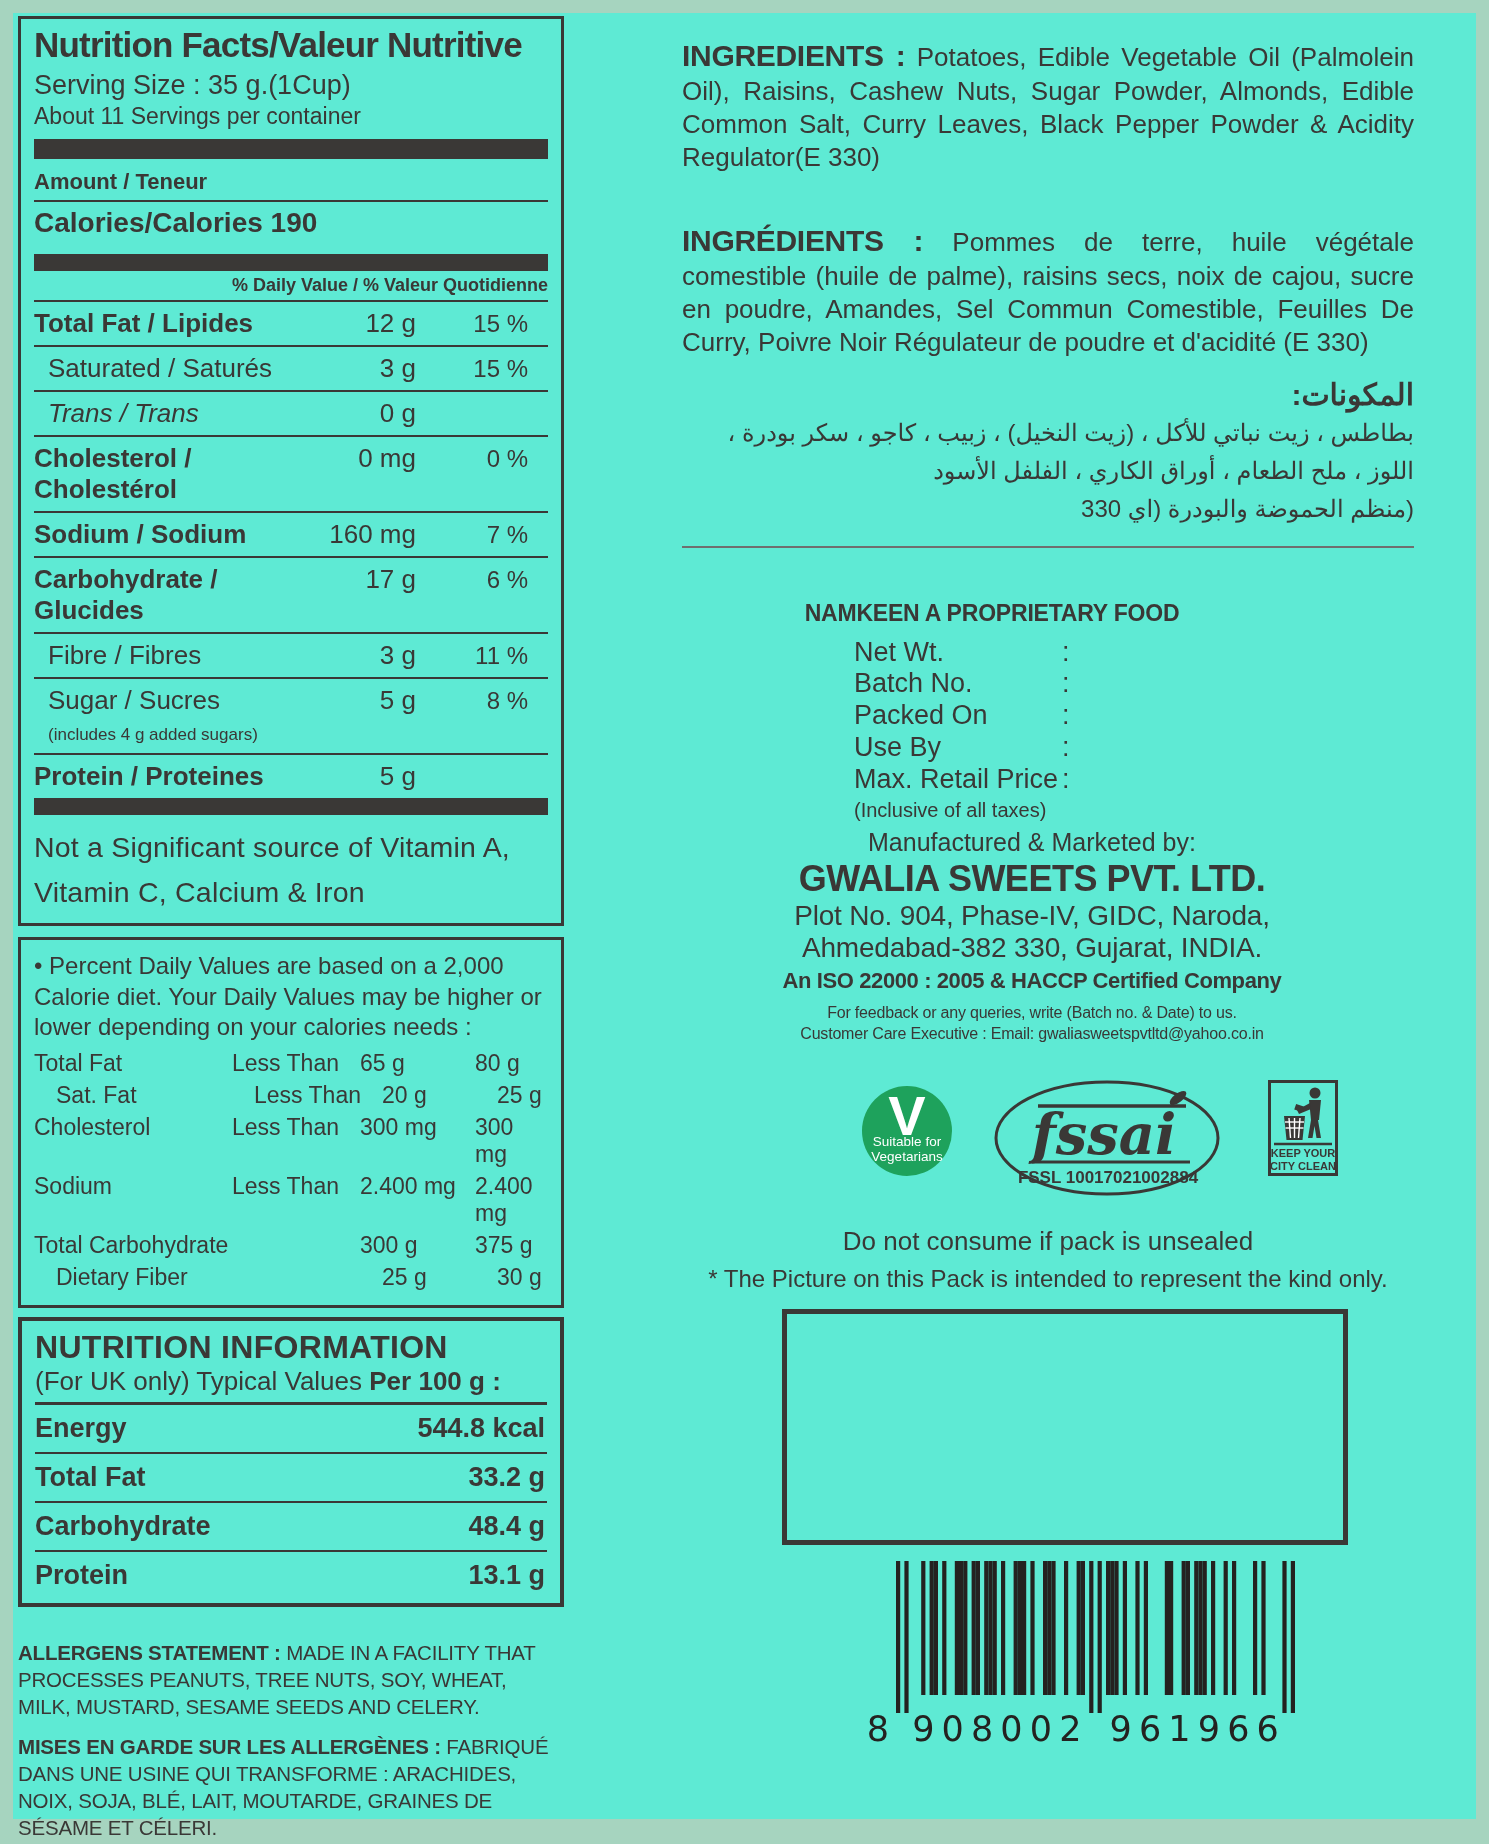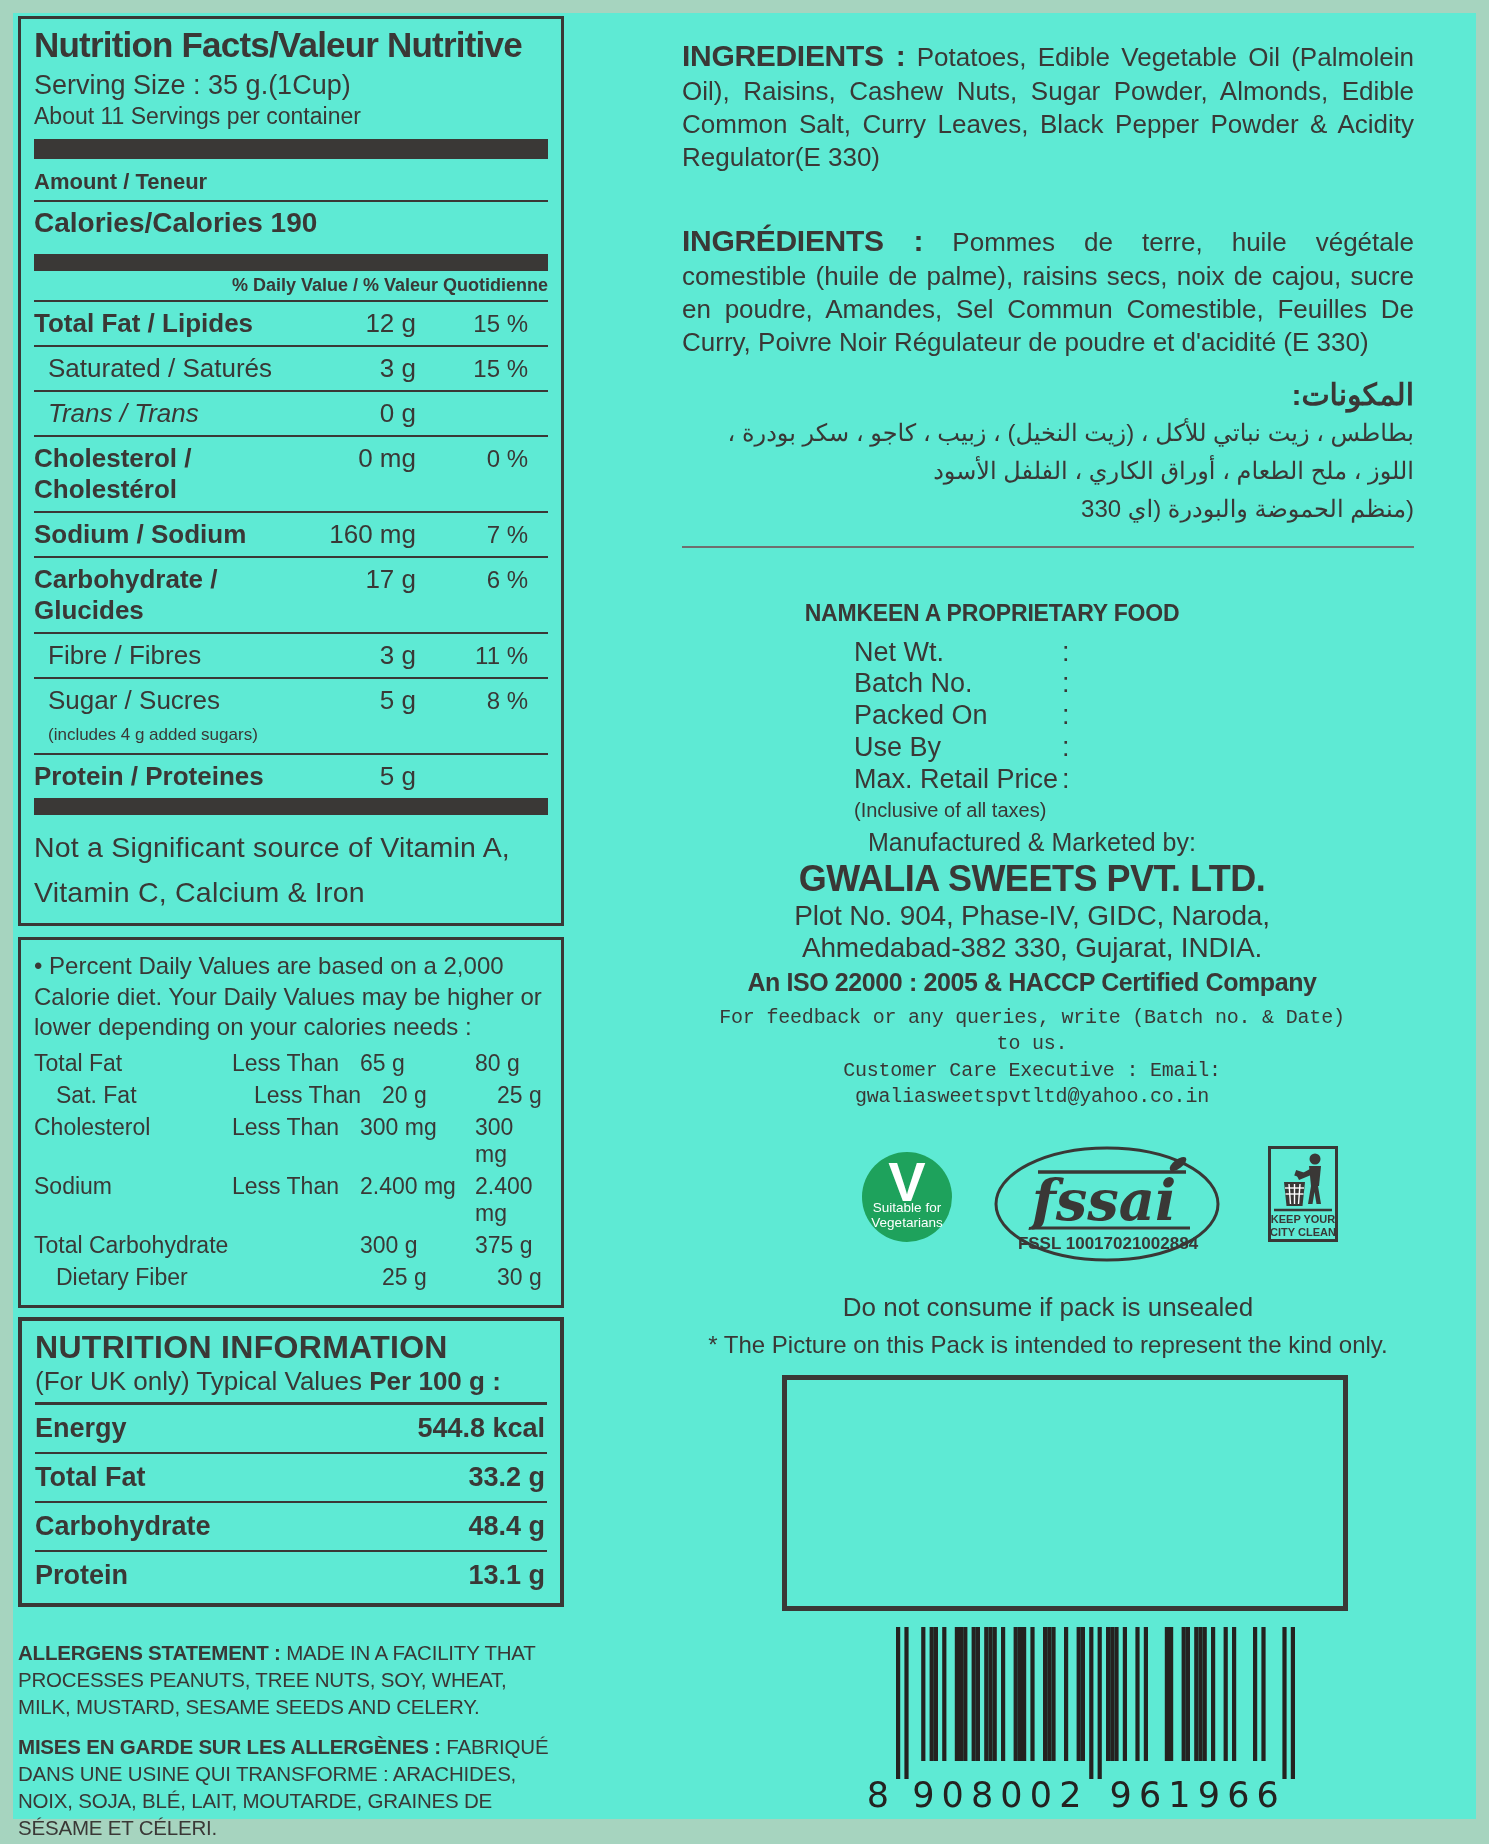--- a/index.html
+++ b/index.html
@@ -66,22 +66,22 @@
   .prop-title{text-align:center;font-weight:bold;font-size:23px;letter-spacing:-0.2px;}
   .prop-rows{margin-top:10px;padding-left:112px;font-size:27px;line-height:1.18;}
   .prop-row{display:flex;}
   .prop-lab{width:208px;flex:none;}
   .prop-note{font-size:20px;padding-left:112px;margin-top:3px;}
 
   .company{width:640px;margin-left:30px;text-align:center;margin-top:6px;}
   .mfg{font-size:25px;}
   .gwalia{font-size:36px;font-weight:bold;letter-spacing:-0.5px;margin-top:1px;}
   .addr{font-size:28px;line-height:1.16;letter-spacing:-0.2px;}
-  .iso{font-size:25px;font-weight:bold;letter-spacing:-0.4px;margin-top:3px;}
-  .fb{font-size:20px;margin-top:8px;line-height:1.32;letter-spacing:-0.2px;font-family:Liberation Mono, monospace;}
+  .iso{font-size:22px;font-weight:bold;letter-spacing:-0.4px;margin-top:3px;}
+  .fb{font-size:16px;margin-top:8px;line-height:1.32;letter-spacing:-0.2px;}
 
   .badges{display:flex;align-items:flex-start;margin-left:180px;margin-top:36px;height:120px;}
   .veg-badge{width:90px;height:90px;border-radius:50%;background:#1ea25c;color:#fff;text-align:center;
              margin-top:6px;flex:none;}
   .veg-v{font-size:56px;font-weight:bold;line-height:0.95;padding-top:3px;}
   .veg-cap{font-size:13.5px;line-height:1.1;margin-top:-7px;}
   .fssai-wrap{margin-left:40px;flex:none;}
   .kycc{margin-left:46px;flex:none;}
   .fssai-word{font-family:"DejaVu Serif",serif;font-style:italic;font-weight:bold;font-size:56px;fill:#3a3836;}
   .fssai-lic{font-family:"Liberation Sans",sans-serif;font-weight:bold;font-size:17px;fill:#3a3836;}

